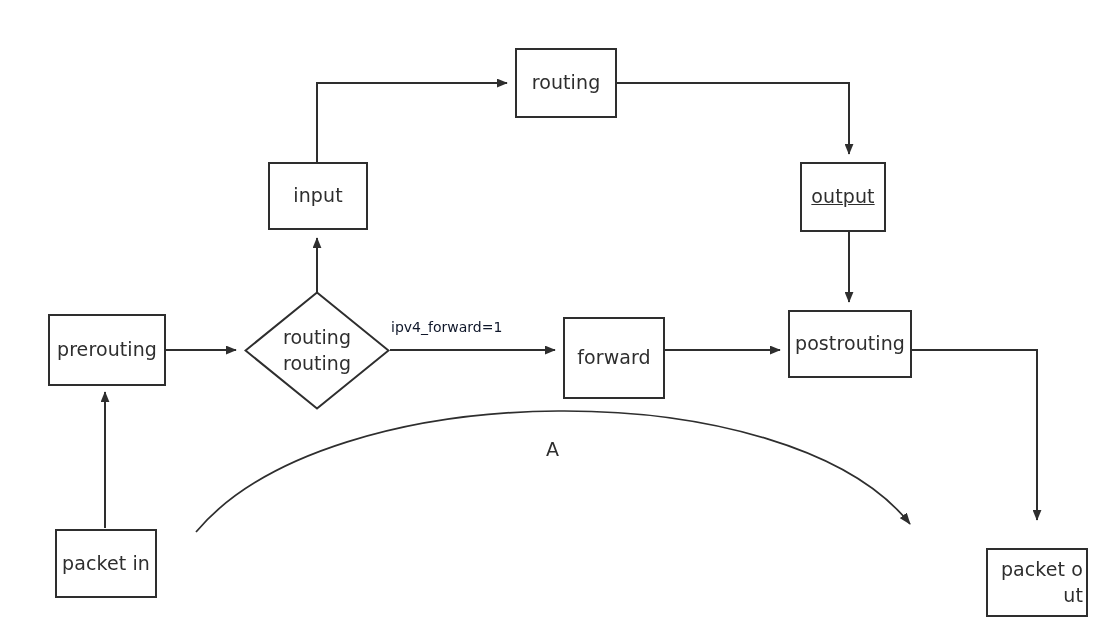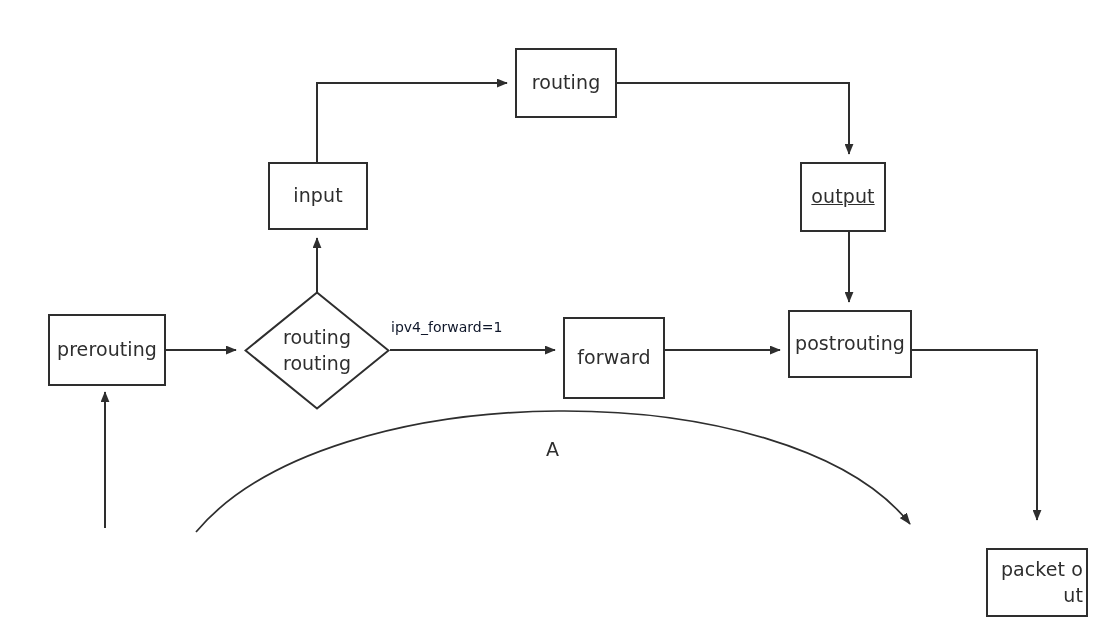--- a/index.html
+++ b/index.html
@@ -148,20 +148,23 @@
   </div>
 
   <div class="node node-narrow" style="left:563px; top:317px; width:102px; height:82px;">
     <span>forward</span>
   </div>
 
   <div class="node node-narrow" style="left:788px; top:310px; width:124px; height:68px;">
     <span>postrouting</span>
   </div>
 
+  <div class="node node-narrow" style="left:55px; top:529px; width:102px; height:69px;">
+    <span>packet in</span>
+  </div>
 
   <div class="node node-narrow" style="left:986px; top:548px; width:102px; height:69px;">
     <span>packet out</span>
   </div>
 
   <div class="edge-label" style="left:391px; top:320px;">ipv4_forward=1</div>
 
   <div class="arc-label" style="left:546px; top:440px;">A</div>
 
 </div>

